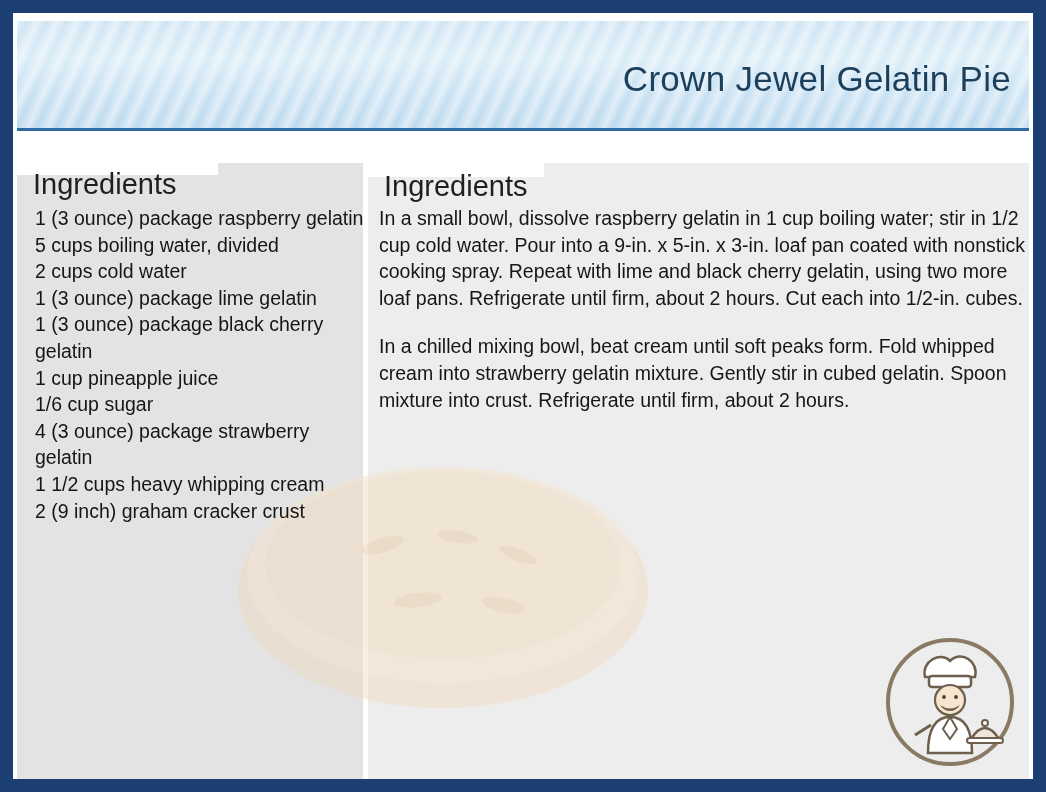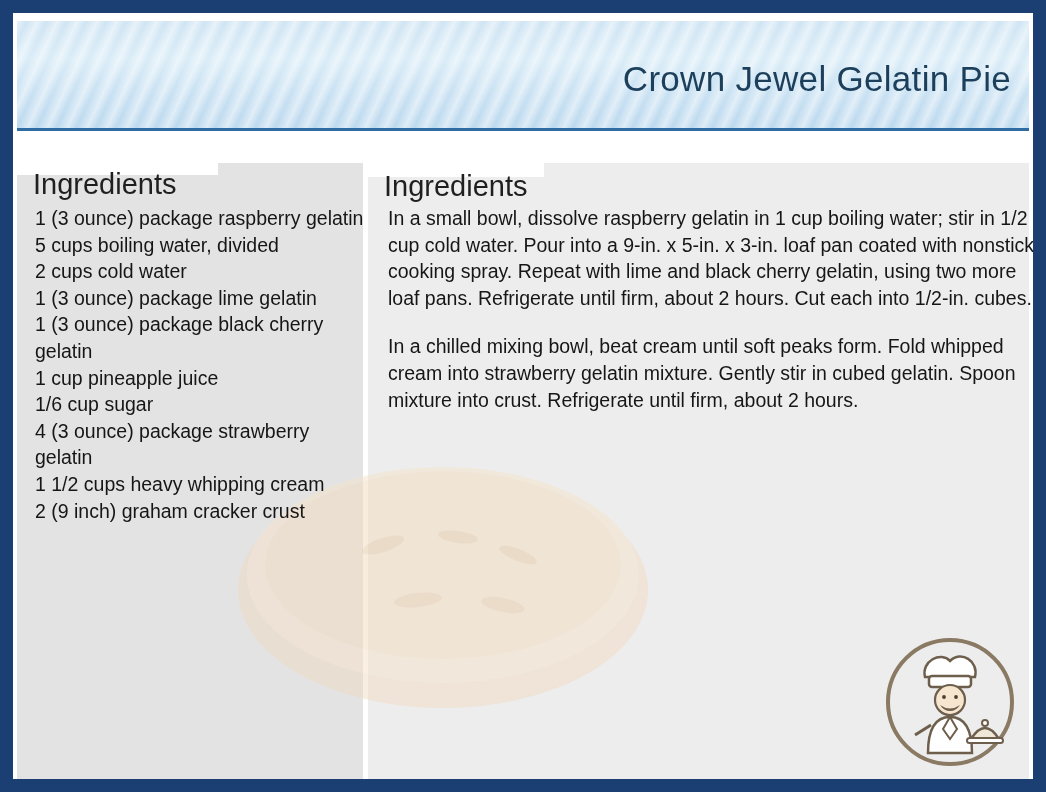--- a/index.html
+++ b/index.html
@@ -132,21 +132,20 @@
 
   
   .directions-body {
     position: absolute;
     left: 366px;
     top: 192px;
     width: 650px;
     font-size: 19.5px;
     line-height: 26.6px;
     color: #161616;
-    margin-left: 9px;
   }
   .directions-body p {
     margin: 0 0 22px 0;
   }
   .directions-body p:last-child {
     margin-bottom: 0;
   }
 
   
   .pie-art {

